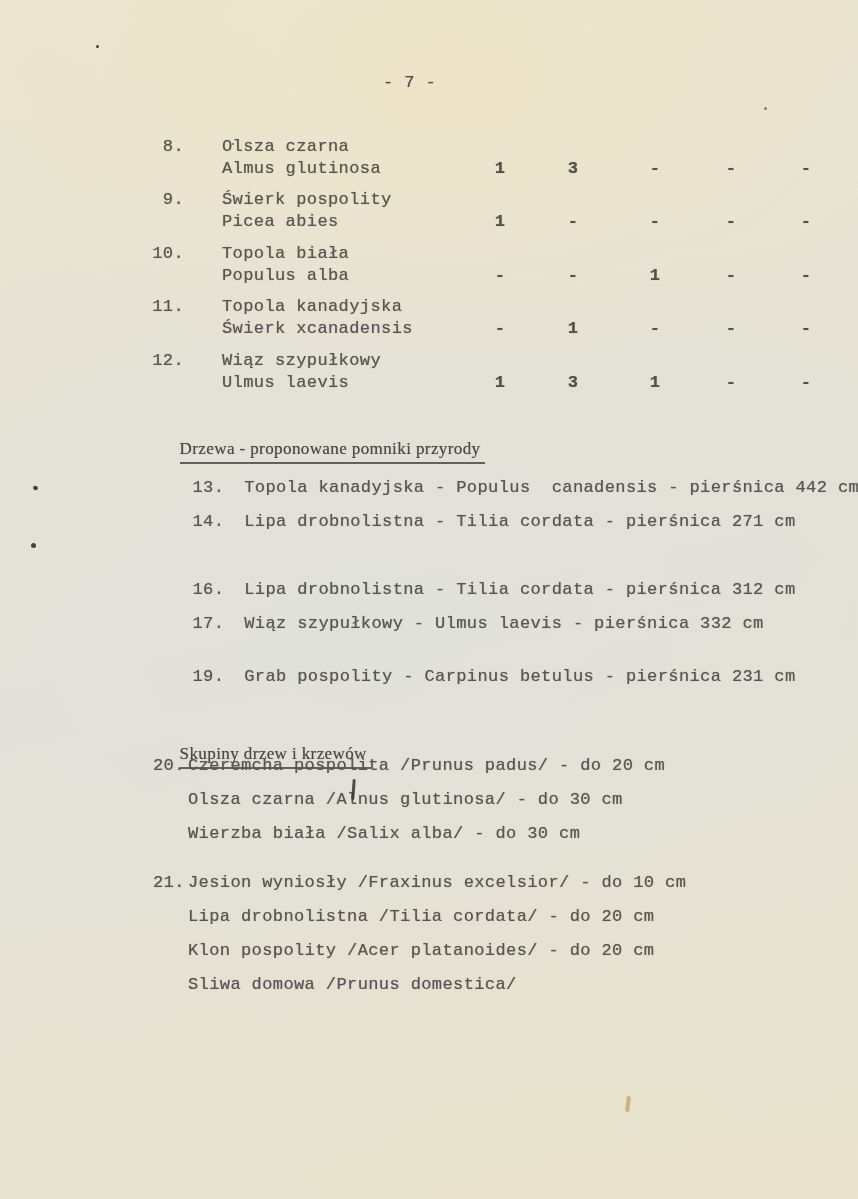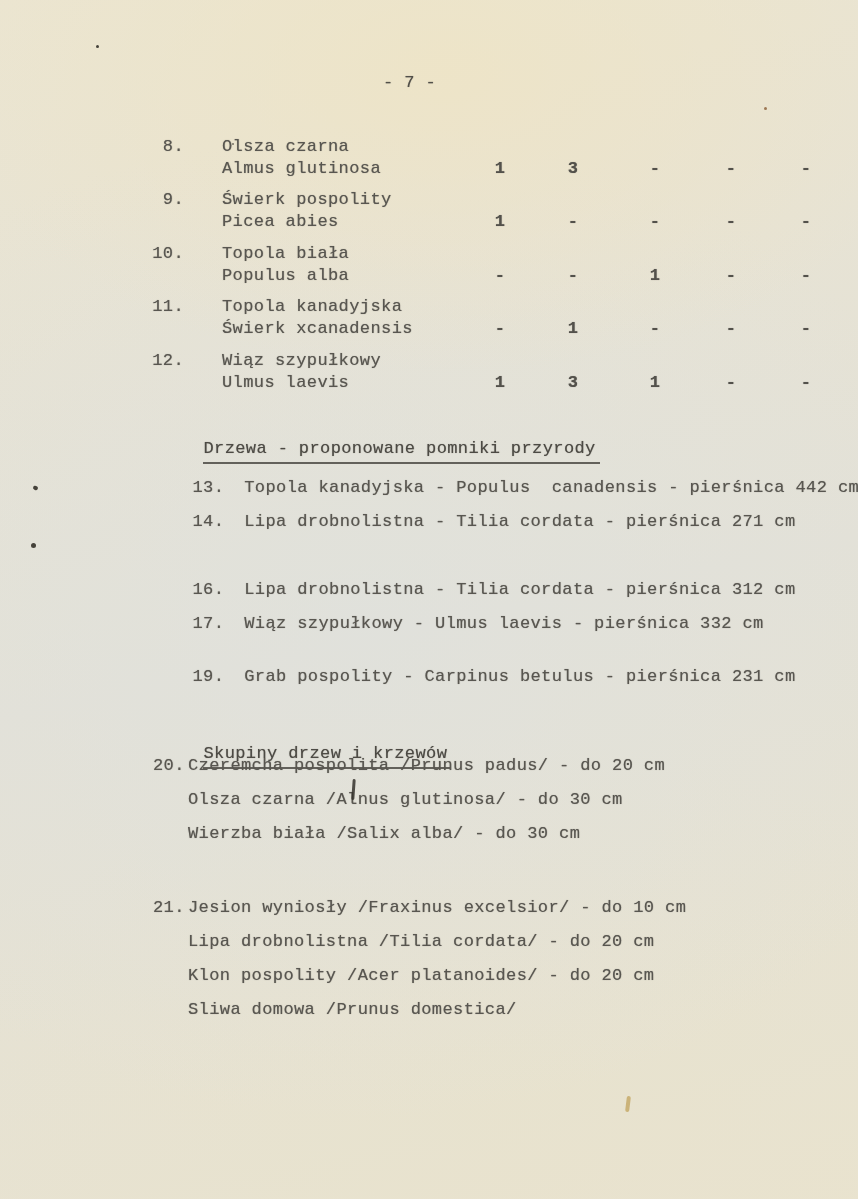--- a/index.html
+++ b/index.html
@@ -39,21 +39,21 @@
   .trow .common{position:absolute;left:222px;top:0;}
   .trow .latin{position:absolute;left:222px;top:22px;}
   .trow .val{position:absolute;top:22px;width:22px;text-align:center;font-weight:700;color:#53514b;}
   .val.c1{left:489px}
   .val.c2{left:562px}
   .val.c3{left:644px}
   .val.c4{left:720px}
   .val.c5{left:795px}
 
   
-  .sec-heading{color:#4c4a44;font-weight:400;}
+  .sec-heading{color:#4c4a44;font-weight:400;font-family:Liberation Serif, serif;}
   .sec-heading .u{
     display:inline-block;
     border-bottom:2px solid rgba(76,74,68,.85);
     padding:0 4px 2px 0;
   }
   .heading-monuments{top:416px;left:161px;}
   .heading-groups{top:721px;left:161px;}
 
   
   .item{left:150px;}
@@ -62,21 +62,21 @@
   .item.i14{top:489px}
   .item.i15{top:523px}
   .item.i16{top:557px}
   .item.i17{top:591px}
   .item.i18{top:625px}
   .item.i19{top:644px}
 
   
   .group{position:absolute;left:153px;width:705px;}
   .group.g20{top:756px;height:110px;}
-  .group.g21{top:898px;height:180px;}
+  .group.g21{top:873px;height:180px;}
   .group .gno{position:absolute;left:0;top:0;font-size:17px;letter-spacing:.4px;
     text-shadow:0 0 1px rgba(92,90,82,.55), .4px .4px 0 rgba(92,90,82,.18);}
   .group .gline{position:absolute;left:35px;font-size:17px;letter-spacing:.4px;white-space:pre;
     text-shadow:0 0 1px rgba(92,90,82,.55), .4px .4px 0 rgba(92,90,82,.18);}
   .group .gline:nth-of-type(2){top:0}
   .group .gline:nth-of-type(3){top:34px}
   .group .gline:nth-of-type(4){top:68px}
   .group .gline:nth-of-type(5){top:102px}
   .group .gline:nth-of-type(6){top:136px}
 

